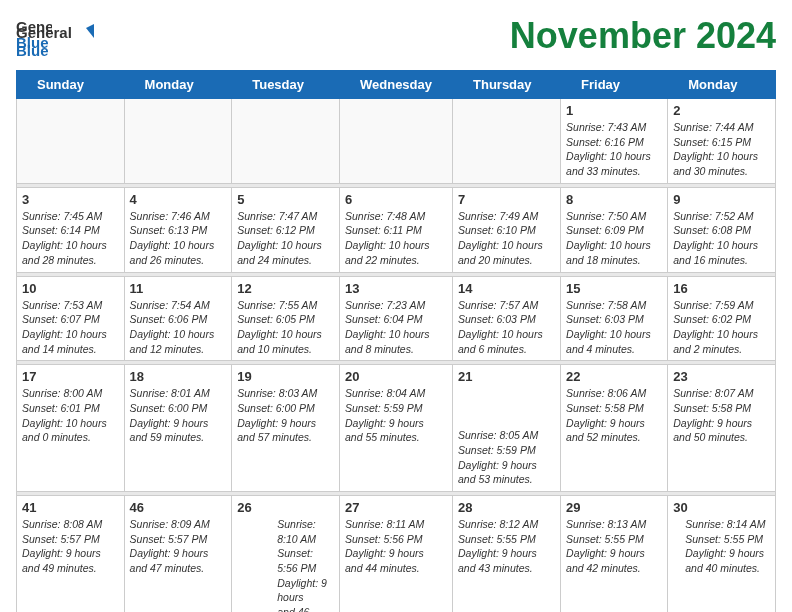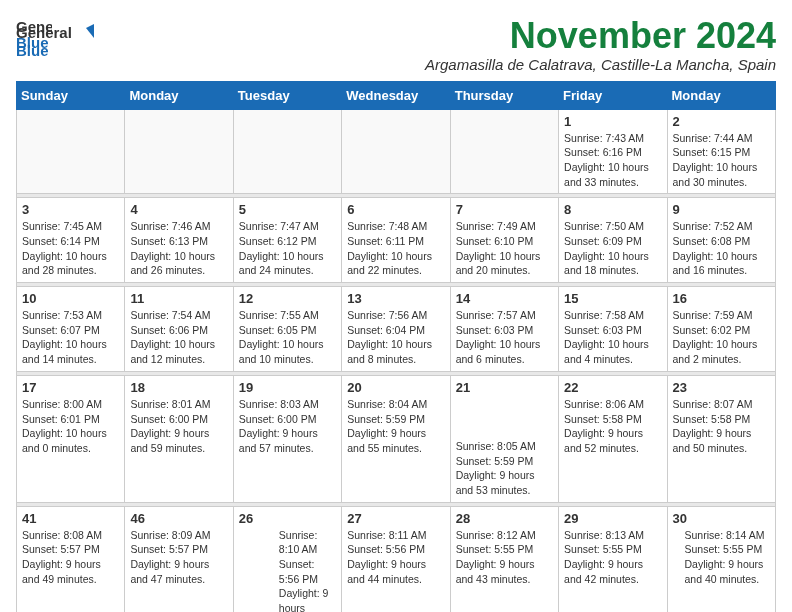--- a/index.html
+++ b/index.html
@@ -44,21 +44,21 @@
       width: 100%;
       border-collapse: collapse;
       border: 1px solid #ccc;
       margin-top: 8px;
     }
     .calendar th {
       background: #1a6bb5;
       color: #fff;
       font-size: 13px;
       font-weight: bold;
-      padding: 6px 4px;
+      padding: 6px 20px;
       text-align: left;
       border: 1px solid #1a6bb5;
     }
     .calendar td {
       border: 1px solid #ccc;
       vertical-align: top;
       padding: 4px 5px;
       width: calc(100% / 7);
       min-height: 80px;
       font-size: 11px;
@@ -72,20 +72,21 @@
       font-size: 13px;
       font-weight: bold;
       color: #333;
       display: block;
       margin-bottom: 2px;
     }
     .day-info {
       font-size: 10.5px;
       color: #333;
       line-height: 1.4;
+      font-style: italic;
     }
   </style>
 </head>
 <body>
 
 <div class="header">
   <div class="logo">
     <div class="logo-row">
       <svg width="36" height="36" viewBox="0 0 36 36">
         <text x="0" y="16" font-size="15" font-weight="bold" fill="#333" font-family="Arial">General</text>
@@ -94,21 +95,20 @@
       </svg>
     </div>
     <svg width="80" height="40" viewBox="0 0 80 40" style="margin-top:-30px;margin-left:0">
       <text x="0" y="16" font-size="15" font-weight="bold" fill="#333" font-family="Arial">General</text>
       <polygon points="70,6 78,2 78,16" fill="#1a6bb5"></polygon>
       <text x="0" y="34" font-size="15" font-weight="bold" fill="#1a6bb5" font-family="Arial">Blue</text>
     </svg>
   </div>
   <div class="title-block">
     <div class="month-title">November 2024</div>
-    <div class="location-title">Argamasilla de Calatrava, Castille-La Mancha, Spain</div>
   </div>
 </div>
 
 <table class="calendar">
   <thead>
     <tr id="weekday-header">
     <th>Sunday</th>
         <th>Monday</th>
         <th>Tuesday</th>
         <th>Wednesday</th>
@@ -213,21 +213,21 @@
         </td>
         <td>
           <span class="day-num">12</span>
           <div class="day-info" style="white-space: pre-line;">Sunrise: 7:55 AM
 Sunset: 6:05 PM
 Daylight: 10 hours
 and 10 minutes.</div>
         </td>
         <td>
           <span class="day-num">13</span>
-          <div class="day-info" style="white-space: pre-line;">Sunrise: 7:56 AM
+          <div class="day-info" style="white-space: pre-line;">Sunrise: 7:23 AM
 Sunset: 6:04 PM
 Daylight: 10 hours
 and 8 minutes.</div>
         </td>
         <td>
           <span class="day-num">14</span>
           <div class="day-info" style="white-space: pre-line;">Sunrise: 7:57 AM
 Sunset: 6:03 PM
 Daylight: 10 hours
 and 6 minutes.</div>

